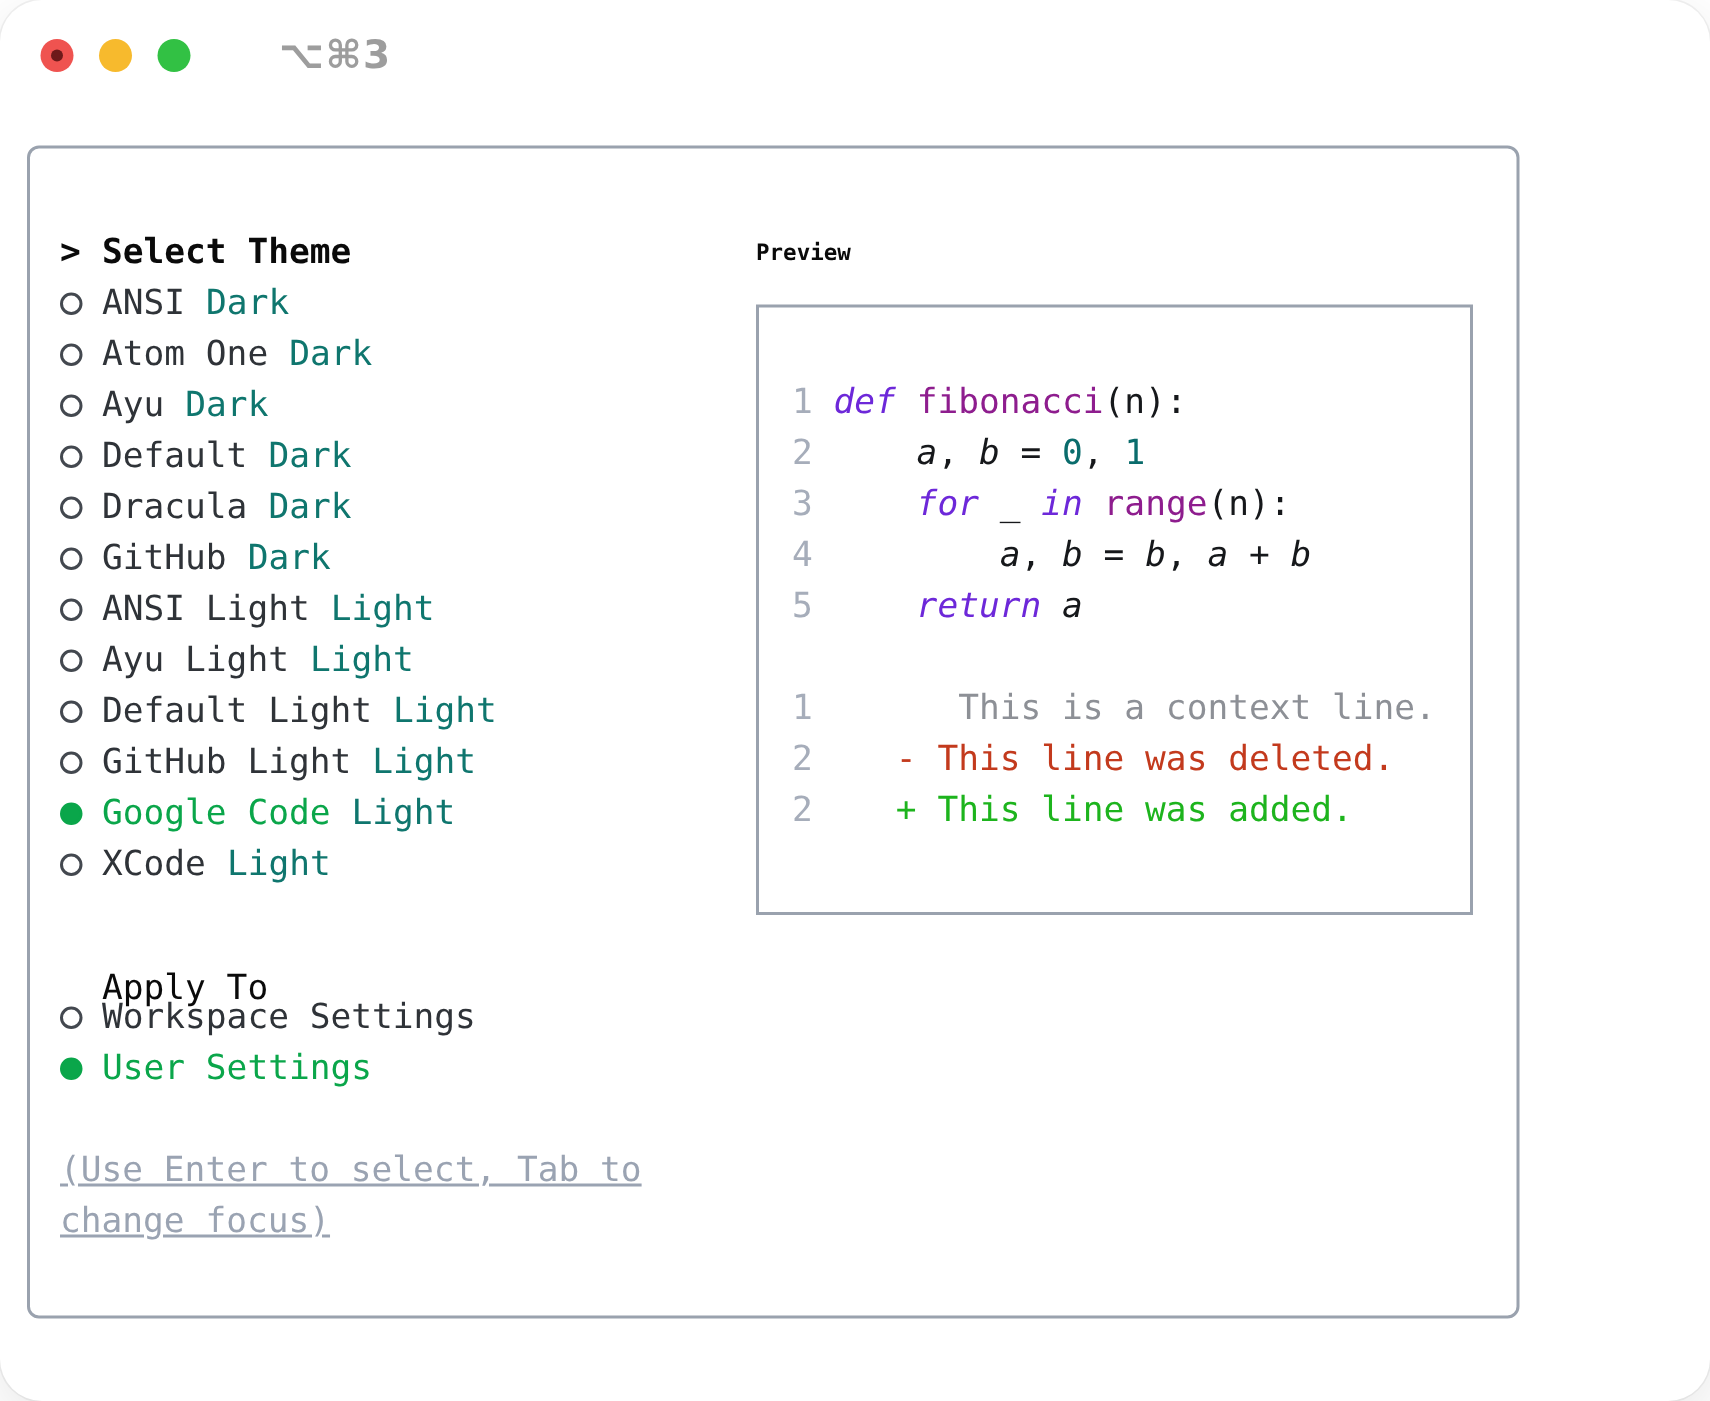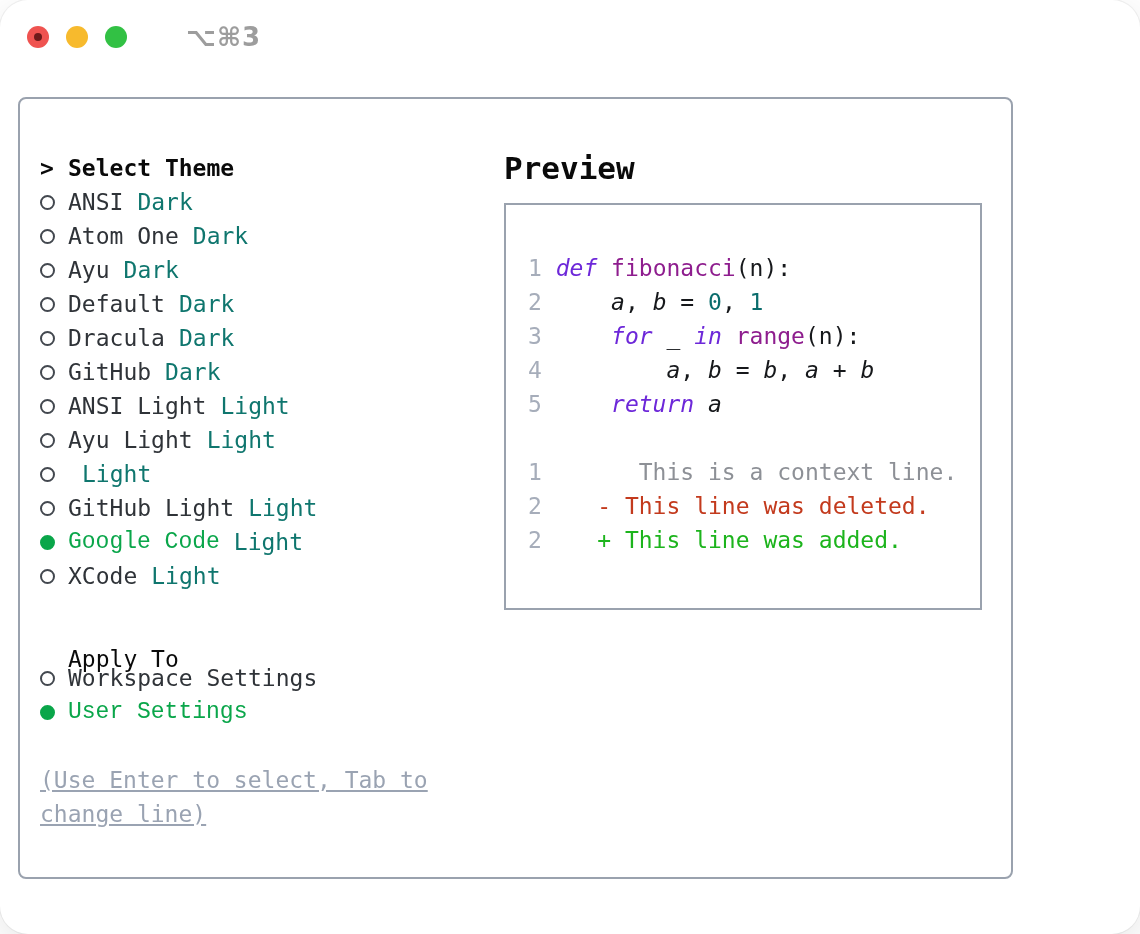--- a/index.html
+++ b/index.html
@@ -31,28 +31,28 @@
   }
   .left  { width:452px; flex-shrink:0; }
   .right { flex:1; padding-left:12px; }
   .row { height:34px; display:flex; align-items:center; font-size:23px; color:#2f3338; }
   .marker { width:28px; flex-shrink:0; display:flex; align-items:center; }
   .arrow  { font-weight:bold; color:#0a0a0a; font-size:23px; }
   .circ { width:15px; height:15px; border-radius:50%; border:2.5px solid #43484f; }
   .circ.sel { background:#0aa64a; border-color:#0aa64a; }
   .hdr { font-weight:bold; color:#0a0a0a; }
   .name { white-space:pre; }
-  .name.sel { color:#0aa64a;font-family:Liberation Mono, monospace; }
+  .name.sel { color:#0aa64a; }
   .tag { color:#0f766e; margin-left:14px; white-space:pre; }
   .spacer { height:34px; }
   .apply-hdr .htext { color:#0a0a0a;margin-top:29px; }
   .help { margin-top:34px; font-size:23px; line-height:34px; color:#9aa3b2; white-space:pre;text-decoration:underline; }
   
   .preview-title { height:34px; display:flex; align-items:center;
-                   font-size:31px; font-weight:bold; color:#0a0a0a; }
+                   font-size:15px; font-weight:bold; color:#0a0a0a; }
   .preview-box {
     margin-top:18px; width:478px; height:407px;
     border:2px solid #9aa2ae; background:#fff;
     padding:46px 0 0 22px; overflow:hidden;
   }
   .cl { height:34px; display:flex; align-items:center; font-size:23px; white-space:pre; }
   .cl .ln { color:#a6adba; width:1ch; margin-right:1ch; flex-shrink:0; }
   .diff-block { margin-top:34px; }
   .seg.pl  { color:#16181b; }
   .seg.kw  { color:#6d28d9;font-style:italic; }
@@ -136,20 +136,21 @@
             <span class="marker">
               <span class="circ"></span>
             </span>
             <span class="name">Ayu Light</span>
             <span class="tag">Light</span>
           </div>
           <div class="row">
             <span class="marker">
               <span class="circ"></span>
             </span>
+            <span class="name">Default Light</span>
             <span class="tag">Light</span>
           </div>
           <div class="row">
             <span class="marker">
               <span class="circ"></span>
             </span>
             <span class="name">GitHub Light</span>
             <span class="tag">Light</span>
           </div>
           <div class="row">
@@ -179,21 +180,21 @@
             </span>
             <span class="name">Workspace Settings</span>
           </div>
           <div class="row">
             <span class="marker">
               <span class="circ sel"></span>
             </span>
             <span class="name sel">User Settings</span>
           </div>
         </div>
-      <div class="help"><span>(Use Enter to select, Tab to</span><br><span>change line)</span></div>
+      <div class="help"><span>(Use Enter to select, Tab to</span><br><span>change focus)</span></div>
     </div>
 
     <div class="right">
       <div class="preview-title">Preview</div>
       <div class="preview-box">
         <div id="code-lines">
             <div class="cl"><span class="ln">1</span><span class="seg kw">def</span><span class="seg pl"> </span><span class="seg fn">fibonacci</span><span class="seg pl">(n):</span></div>
             <div class="cl"><span class="ln">2</span><span class="seg pl">    </span><span class="seg var">a</span><span class="seg pl">, </span><span class="seg var">b</span><span class="seg pl"> = </span><span class="seg num">0</span><span class="seg pl">, </span><span class="seg num">1</span></div>
             <div class="cl"><span class="ln">3</span><span class="seg pl">    </span><span class="seg kw">for</span><span class="seg pl"> _ </span><span class="seg kw">in</span><span class="seg pl"> </span><span class="seg fn">range</span><span class="seg pl">(n):</span></div>
             <div class="cl"><span class="ln">4</span><span class="seg pl">        </span><span class="seg var">a</span><span class="seg pl">, </span><span class="seg var">b</span><span class="seg pl"> = </span><span class="seg var">b</span><span class="seg pl">, </span><span class="seg var">a</span><span class="seg pl"> + </span><span class="seg var">b</span></div>

